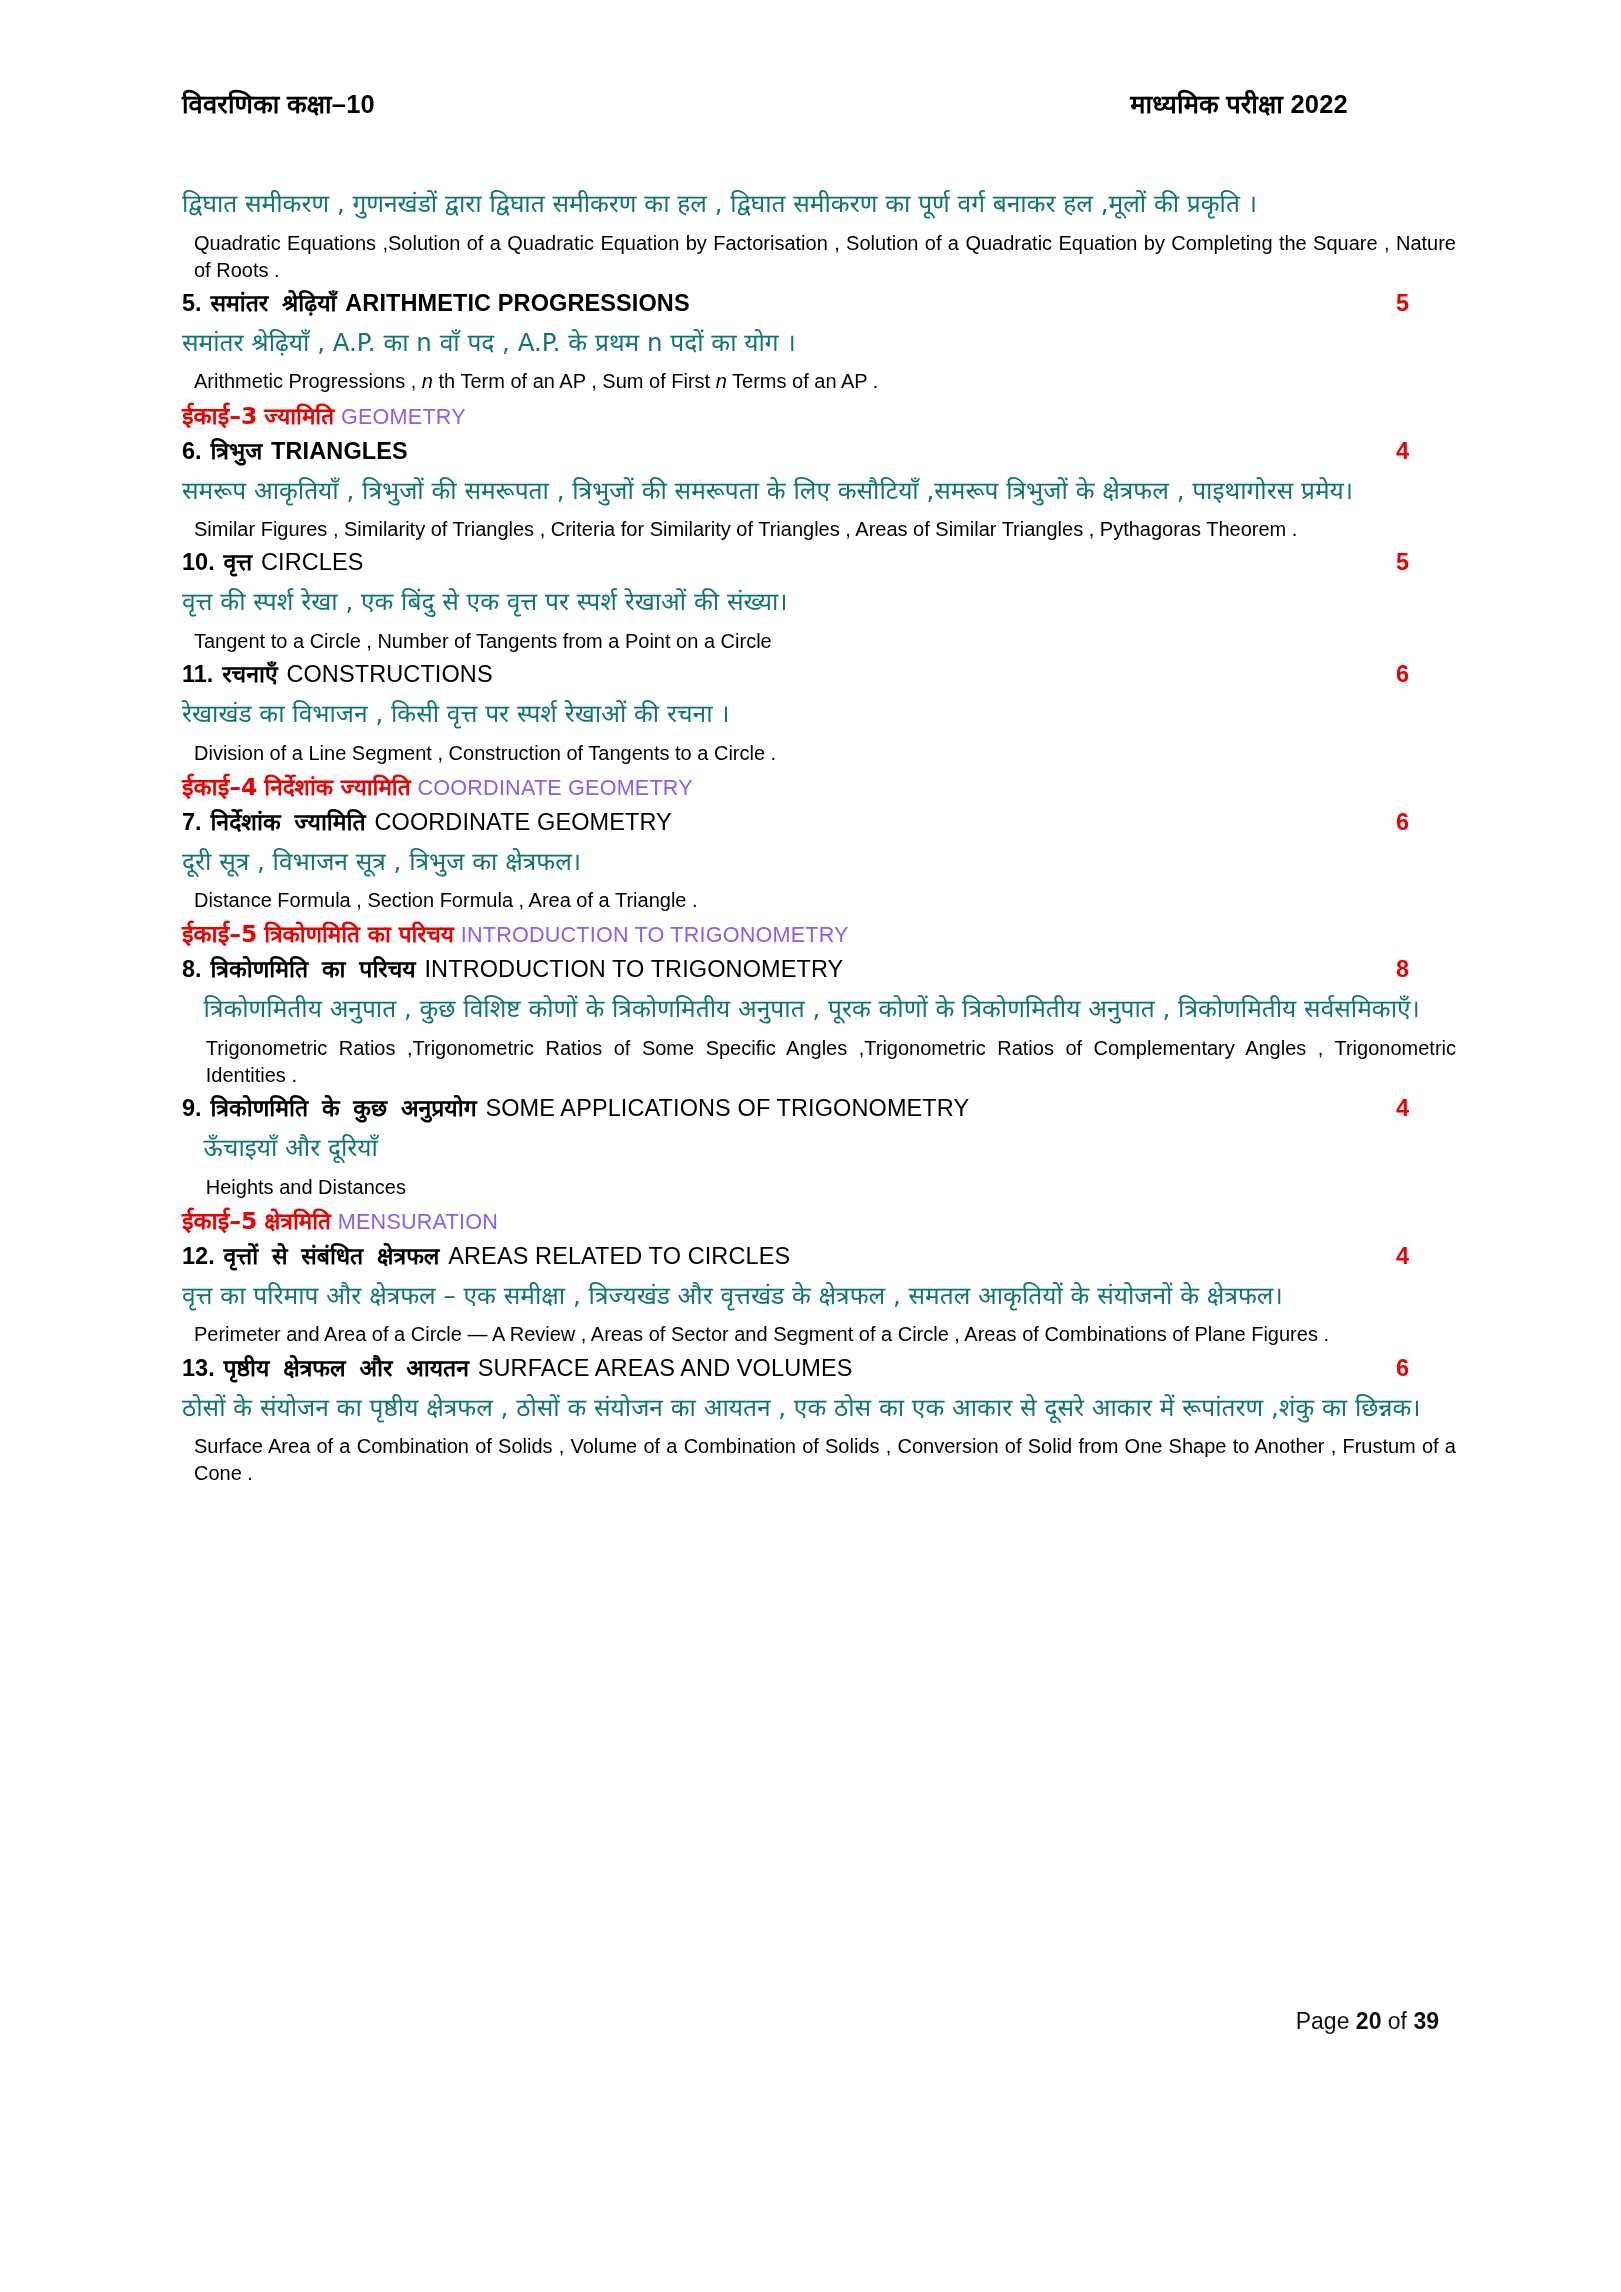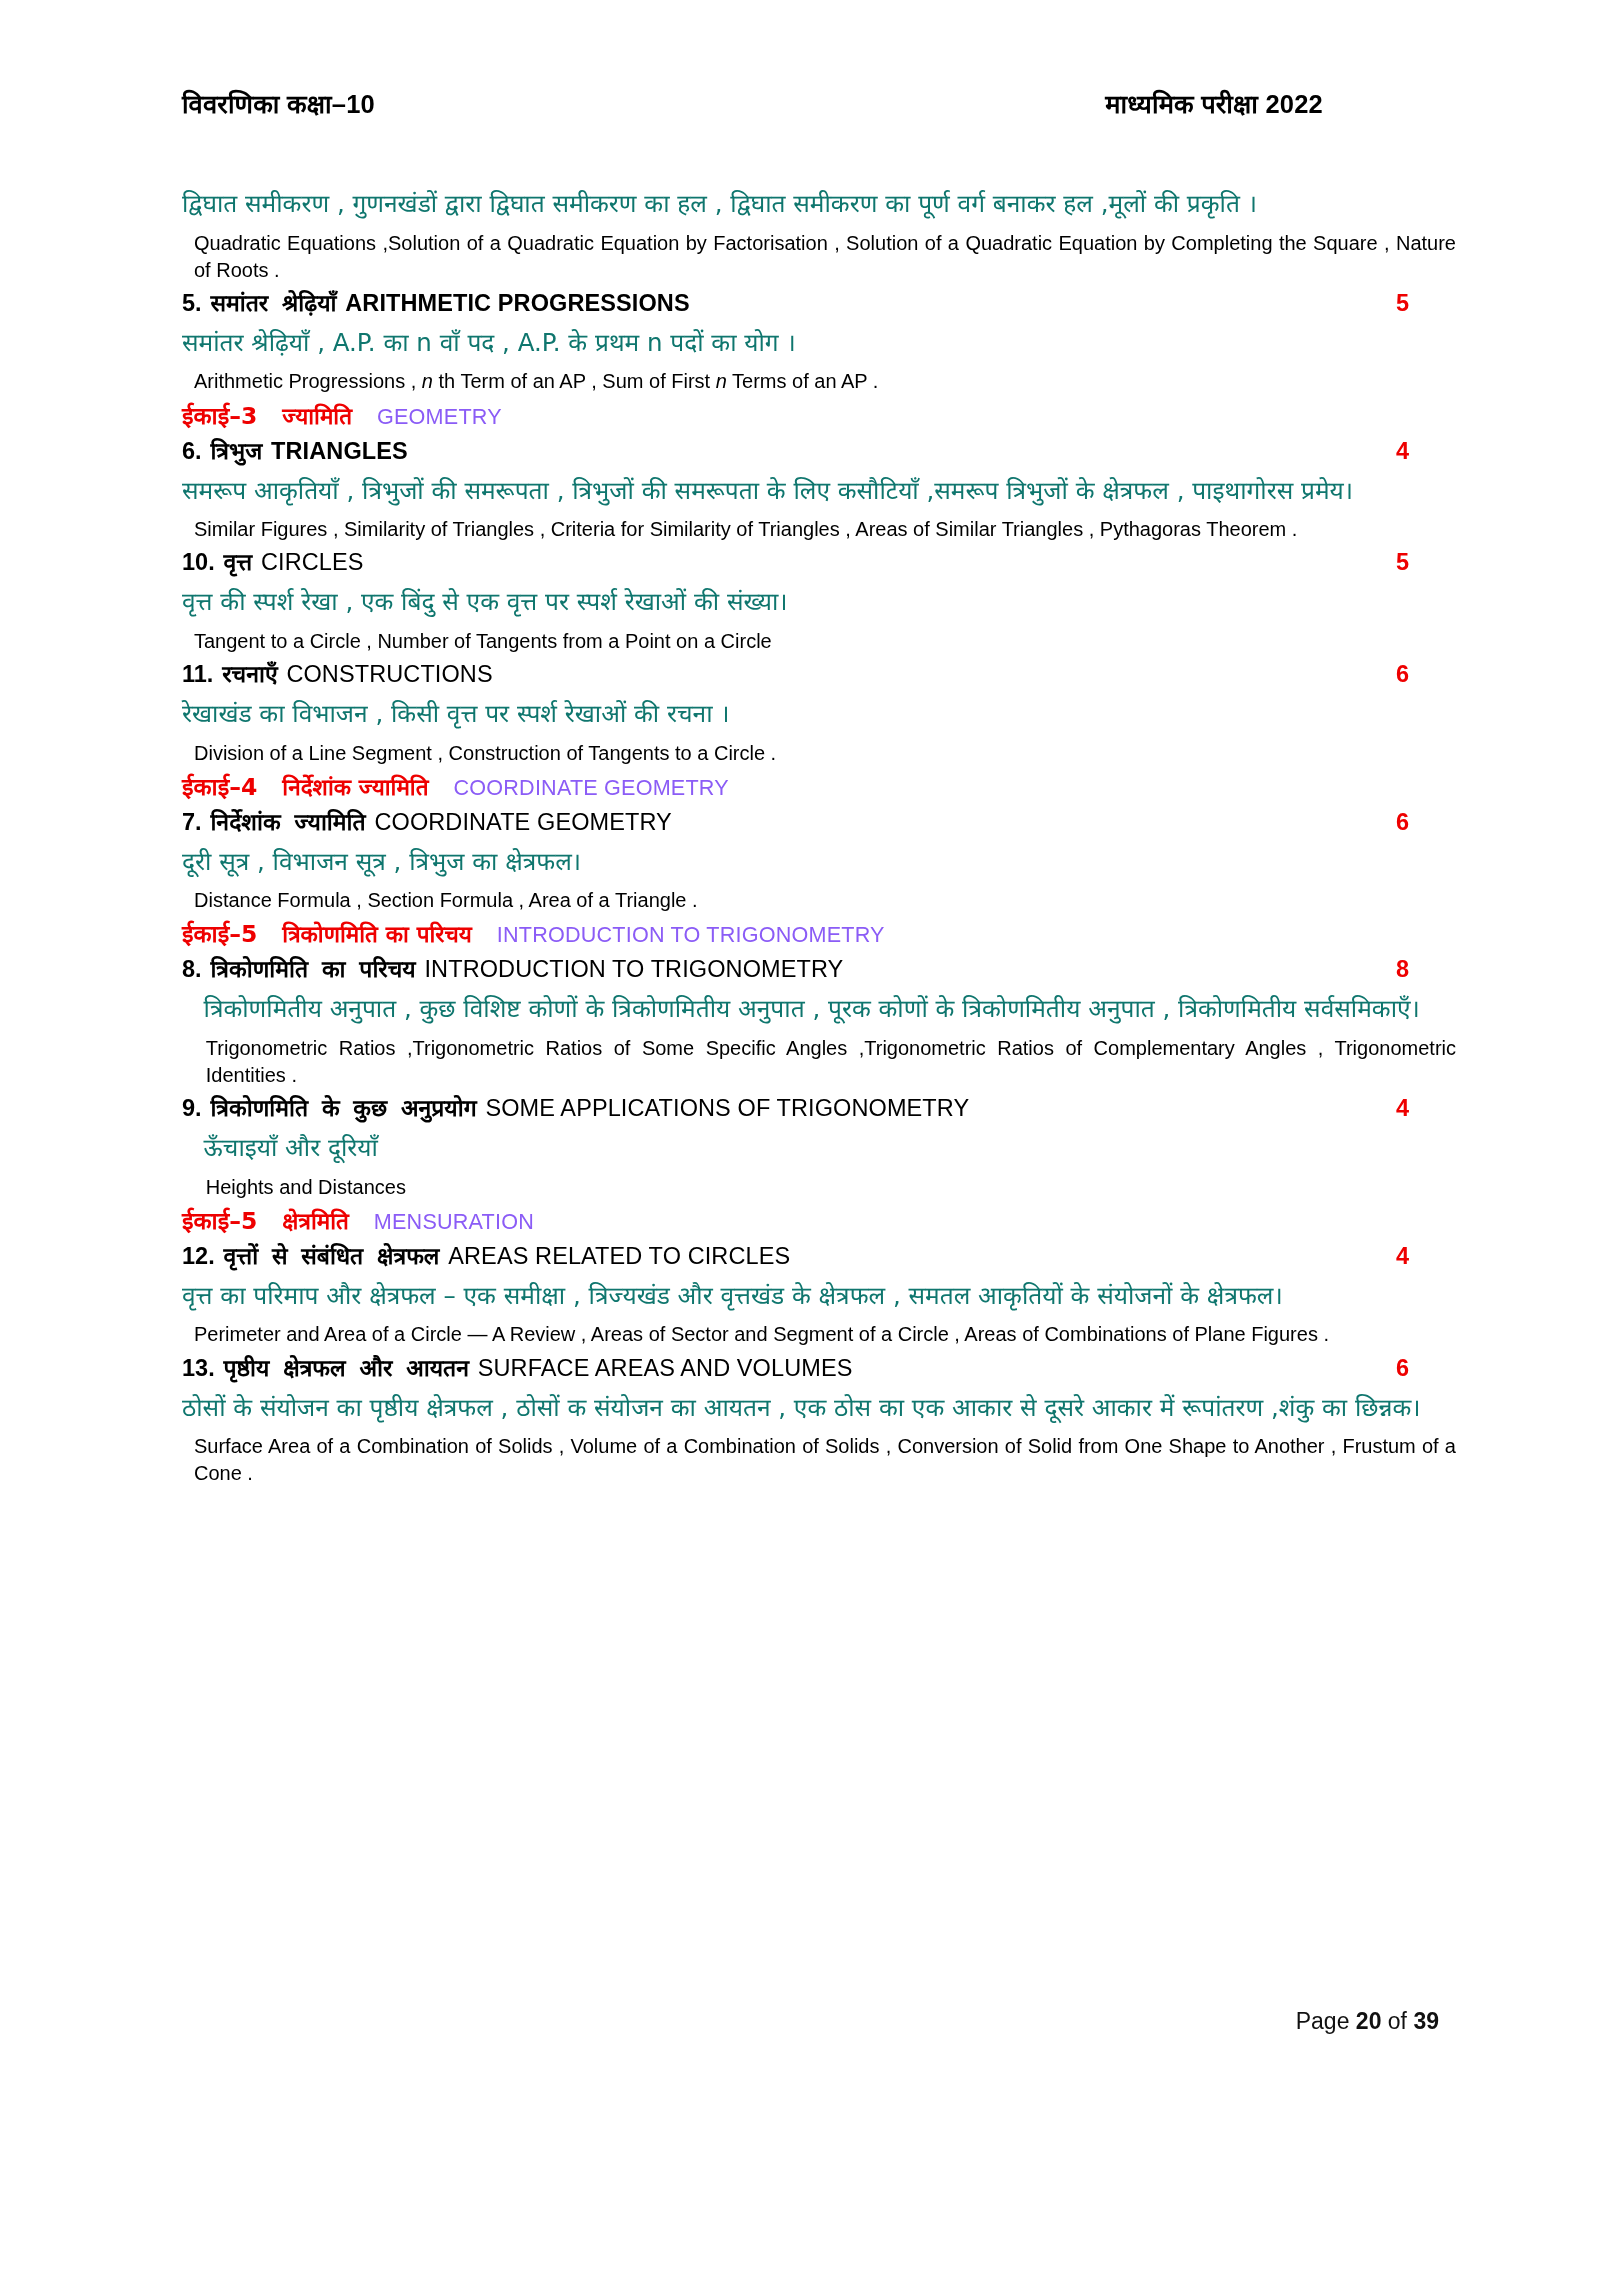--- a/index.html
+++ b/index.html
@@ -33,21 +33,21 @@
     justify-content: space-between;
     align-items: baseline;
   }
   .header-left, .header-right {
     font-family: "Liberation Sans", sans-serif;
     font-weight: bold;
     font-size: 25.5px;
     letter-spacing: 0.2px;
     white-space: nowrap;
   }
-  .header-right { margin-right: 116px; }
+  .header-right { margin-right: 91px; }
 
   
   .content {
     position: absolute;
     left: 182px;
     top: 181px;
     width: 1274px;
   }
 
   
@@ -114,21 +114,21 @@
     color: #ee0000;
     min-width: 21.6px;
     text-align: right;
     margin-right: 47px;
   }
 
   
   .unit {
     display: inline-flex;
     align-items: baseline;
-    gap: 25px;
+    gap: 7px;
     color: #ee0000;
     margin: 1px 0 2.9px 0;
     white-space: nowrap;
   }
   .unit-label {
     font-family: "DejaVu Sans", sans-serif;
     font-weight: bold;
     font-size: 23.5px;
     color: #ee0000;
   }

